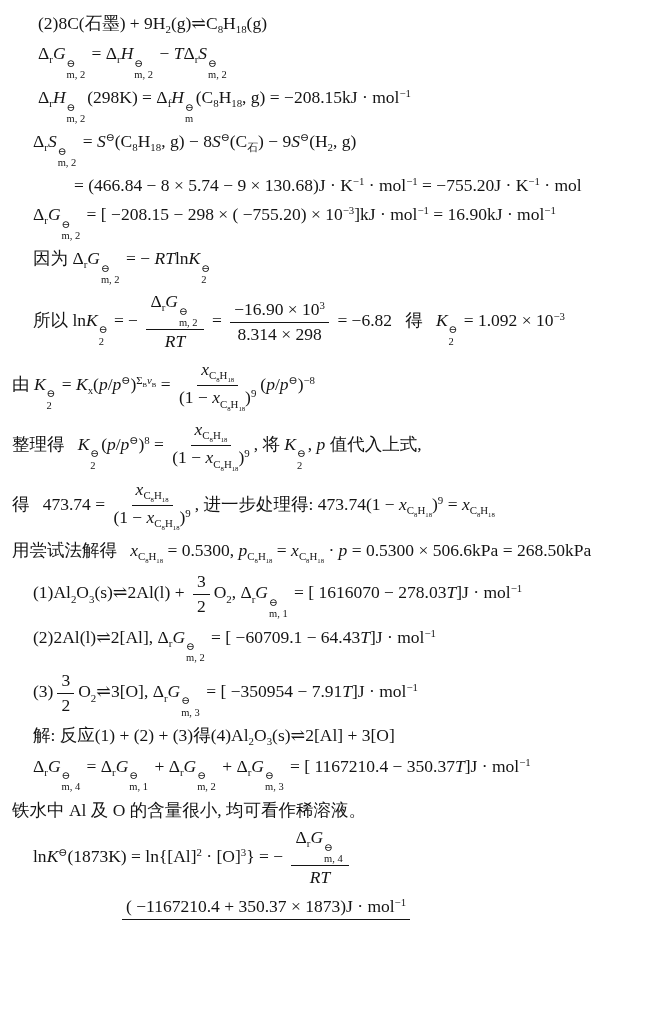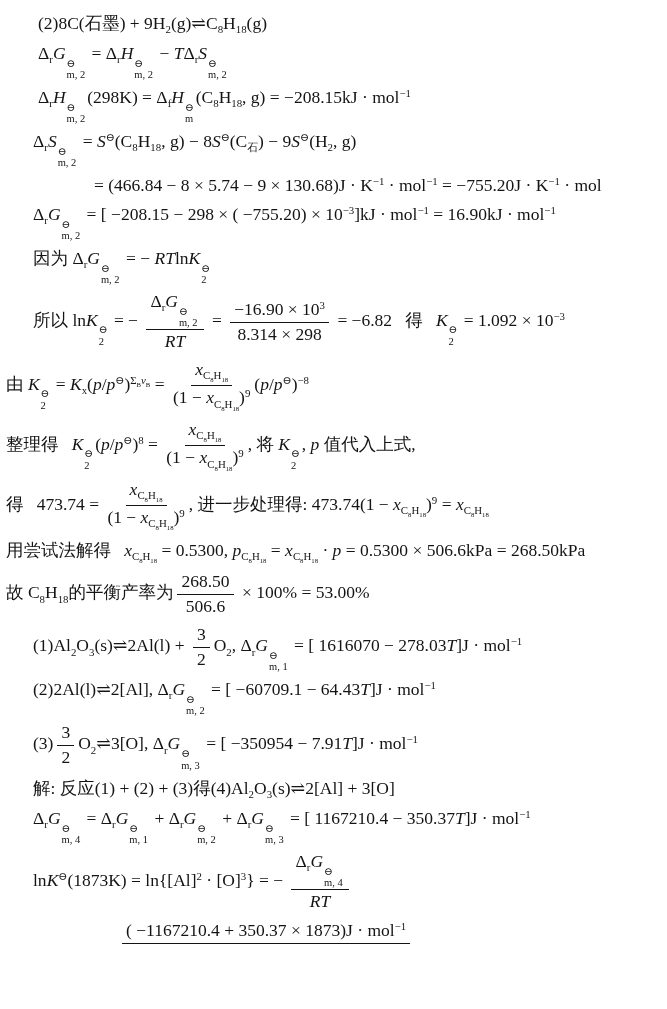--- a/index.html
+++ b/index.html
@@ -7,24 +7,24 @@
     width:667px;height:1009px;overflow:hidden;
     background:#ffffff;color:#141414;
     font-family:"Liberation Serif","DejaVu Serif",serif;
     font-size:17.5px;
   }
   #doc{
     display:flex;flex-direction:column;align-items:flex-start;
     gap:6px;padding-top:12px;box-sizing:border-box;width:667px;
   }
   .line{white-space:pre;line-height:1.3;display:block}
-  .ind0{padding-left:6px}
+  .ind0{padding-left:12px}
   .ind1{padding-left:33px}
   .ind2{padding-left:38px}
-  .ind3{padding-left:94px}
+  .ind3{padding-left:74px}
   .ind4{padding-left:118px}
   .rm{white-space:pre}
   .it{font-style:italic;white-space:pre}
   .sb{font-size:0.62em;vertical-align:-0.4em;white-space:pre}
   .sp{font-size:0.62em;vertical-align:0.55em;white-space:pre}
   .stk{
     display:inline-flex;flex-direction:column;align-items:flex-start;
     font-size:0.60em;line-height:1.08;vertical-align:-0.70em;
     margin:0 2px 0 1px;white-space:pre;
   }
@@ -45,21 +45,21 @@
     <div class="line ind2"><span class="rm">Δ</span><span class="sb">r</span><span class="it">H</span><span class="stk"><span class="up">⊖</span><span class="dn">m, 2</span></span><span class="rm">(298K) = Δ</span><span class="sb">f</span><span class="it">H</span><span class="stk"><span class="up">⊖</span><span class="dn">m</span></span><span class="rm">(C</span><span class="sb">8</span><span class="rm">H</span><span class="sb">18</span><span class="rm">, g) = −208.15kJ · mol</span><span class="sp">−1</span></div>
     <div class="line ind1"><span class="rm">Δ</span><span class="sb">r</span><span class="it">S</span><span class="stk"><span class="up">⊖</span><span class="dn">m, 2</span></span><span class="rm"> = </span><span class="it">S</span><span class="sp">⊖</span><span class="rm">(C</span><span class="sb">8</span><span class="rm">H</span><span class="sb">18</span><span class="rm">, g) − 8</span><span class="it">S</span><span class="sp">⊖</span><span class="rm">(C</span><span class="sb">石</span><span class="rm">) − 9</span><span class="it">S</span><span class="sp">⊖</span><span class="rm">(H</span><span class="sb">2</span><span class="rm">, g)</span></div>
     <div class="line ind3"><span class="rm">= (466.84 − 8 × 5.74 − 9 × 130.68)J · K</span><span class="sp">−1</span><span class="rm"> · mol</span><span class="sp">−1</span><span class="rm"> = −755.20J · K</span><span class="sp">−1</span><span class="rm"> · mol</span></div>
     <div class="line ind1"><span class="rm">Δ</span><span class="sb">r</span><span class="it">G</span><span class="stk"><span class="up">⊖</span><span class="dn">m, 2</span></span><span class="rm"> = [ −208.15 − 298 × ( −755.20) × 10</span><span class="sp">−3</span><span class="rm">]kJ · mol</span><span class="sp">−1</span><span class="rm"> = 16.90kJ · mol</span><span class="sp">−1</span></div>
     <div class="line ind1"><span class="rm">因为 Δ</span><span class="sb">r</span><span class="it">G</span><span class="stk"><span class="up">⊖</span><span class="dn">m, 2</span></span><span class="rm"> = − </span><span class="it">RT</span><span class="rm">ln</span><span class="it">K</span><span class="stk"><span class="up">⊖</span><span class="dn">2</span></span></div>
     <div class="line ind1"><span class="rm">所以 ln</span><span class="it">K</span><span class="stk"><span class="up">⊖</span><span class="dn">2</span></span><span class="rm"> = − </span><span class="frac"><span class="num"><span class="rm">Δ</span><span class="sb">r</span><span class="it">G</span><span class="stk"><span class="up">⊖</span><span class="dn">m, 2</span></span></span><span class="den"><span class="it">RT</span></span></span><span class="rm"> = </span><span class="frac"><span class="num"><span class="rm">−16.90 × 10</span><span class="sp">3</span></span><span class="den"><span class="rm">8.314 × 298</span></span></span><span class="rm"> = −6.82   得   </span><span class="it">K</span><span class="stk"><span class="up">⊖</span><span class="dn">2</span></span><span class="rm"> = 1.092 × 10</span><span class="sp">−3</span></div>
     <div class="line ind0"><span class="rm">由 </span><span class="it">K</span><span class="stk"><span class="up">⊖</span><span class="dn">2</span></span><span class="rm"> = </span><span class="it">K</span><span class="sb">x</span><span class="rm">(</span><span class="it">p</span><span class="rm">/</span><span class="it">p</span><span class="sp">⊖</span><span class="rm">)</span><span class="sp"><span class="rm">Σ</span><span class="sb">B</span><span class="it">ν</span><span class="sb">B</span></span><span class="rm"> = </span><span class="frac"><span class="num"><span class="it">x</span><span class="sb"><span class="rm">C</span><span class="sb">8</span><span class="rm">H</span><span class="sb">18</span></span></span><span class="den"><span class="rm">(1 − </span><span class="it">x</span><span class="sb"><span class="rm">C</span><span class="sb">8</span><span class="rm">H</span><span class="sb">18</span></span><span class="rm">)</span><span class="sp">9</span></span></span><span class="rm">(</span><span class="it">p</span><span class="rm">/</span><span class="it">p</span><span class="sp">⊖</span><span class="rm">)</span><span class="sp">−8</span></div>
     <div class="line ind0"><span class="rm">整理得   </span><span class="it">K</span><span class="stk"><span class="up">⊖</span><span class="dn">2</span></span><span class="rm">(</span><span class="it">p</span><span class="rm">/</span><span class="it">p</span><span class="sp">⊖</span><span class="rm">)</span><span class="sp">8</span><span class="rm"> = </span><span class="frac"><span class="num"><span class="it">x</span><span class="sb"><span class="rm">C</span><span class="sb">8</span><span class="rm">H</span><span class="sb">18</span></span></span><span class="den"><span class="rm">(1 − </span><span class="it">x</span><span class="sb"><span class="rm">C</span><span class="sb">8</span><span class="rm">H</span><span class="sb">18</span></span><span class="rm">)</span><span class="sp">9</span></span></span><span class="rm">, 将 </span><span class="it">K</span><span class="stk"><span class="up">⊖</span><span class="dn">2</span></span><span class="rm">, </span><span class="it">p</span><span class="rm"> 值代入上式,</span></div>
     <div class="line ind0"><span class="rm">得   473.74 = </span><span class="frac"><span class="num"><span class="it">x</span><span class="sb"><span class="rm">C</span><span class="sb">8</span><span class="rm">H</span><span class="sb">18</span></span></span><span class="den"><span class="rm">(1 − </span><span class="it">x</span><span class="sb"><span class="rm">C</span><span class="sb">8</span><span class="rm">H</span><span class="sb">18</span></span><span class="rm">)</span><span class="sp">9</span></span></span><span class="rm">, 进一步处理得: 473.74(1 − </span><span class="it">x</span><span class="sb"><span class="rm">C</span><span class="sb">8</span><span class="rm">H</span><span class="sb">18</span></span><span class="rm">)</span><span class="sp">9</span><span class="rm"> = </span><span class="it">x</span><span class="sb"><span class="rm">C</span><span class="sb">8</span><span class="rm">H</span><span class="sb">18</span></span></div>
     <div class="line ind0"><span class="rm">用尝试法解得   </span><span class="it">x</span><span class="sb"><span class="rm">C</span><span class="sb">8</span><span class="rm">H</span><span class="sb">18</span></span><span class="rm"> = 0.5300, </span><span class="it">p</span><span class="sb"><span class="rm">C</span><span class="sb">8</span><span class="rm">H</span><span class="sb">18</span></span><span class="rm"> = </span><span class="it">x</span><span class="sb"><span class="rm">C</span><span class="sb">8</span><span class="rm">H</span><span class="sb">18</span></span><span class="rm"> · </span><span class="it">p</span><span class="rm"> = 0.5300 × 506.6kPa = 268.50kPa</span></div>
-    <div class="line ind0"><span class="rm">故 C</span><span class="sb">8</span><span class="rm">H</span><span class="sb">18</span><span class="rm">的平衡产率为</span><span class="frac"><span class="num"><span class="rm">268.50</span></span><span class="den"><span class="rm">506.6</span></span></span><span class="rm"> × 100% = 53.00%</span></div>
     <div class="line ind1"><span class="rm">(1)Al</span><span class="sb">2</span><span class="rm">O</span><span class="sb">3</span><span class="rm">(s)⇌2Al(l) + </span><span class="frac"><span class="num"><span class="rm">3</span></span><span class="den"><span class="rm">2</span></span></span><span class="rm">O</span><span class="sb">2</span><span class="rm">, Δ</span><span class="sb">r</span><span class="it">G</span><span class="stk"><span class="up">⊖</span><span class="dn">m, 1</span></span><span class="rm"> = [ 1616070 − 278.03</span><span class="it">T</span><span class="rm">]J · mol</span><span class="sp">−1</span></div>
     <div class="line ind1"><span class="rm">(2)2Al(l)⇌2[Al], Δ</span><span class="sb">r</span><span class="it">G</span><span class="stk"><span class="up">⊖</span><span class="dn">m, 2</span></span><span class="rm"> = [ −60709.1 − 64.43</span><span class="it">T</span><span class="rm">]J · mol</span><span class="sp">−1</span></div>
     <div class="line ind1"><span class="rm">(3)</span><span class="frac"><span class="num"><span class="rm">3</span></span><span class="den"><span class="rm">2</span></span></span><span class="rm">O</span><span class="sb">2</span><span class="rm">⇌3[O], Δ</span><span class="sb">r</span><span class="it">G</span><span class="stk"><span class="up">⊖</span><span class="dn">m, 3</span></span><span class="rm"> = [ −350954 − 7.91</span><span class="it">T</span><span class="rm">]J · mol</span><span class="sp">−1</span></div>
     <div class="line ind1"><span class="rm">解: 反应(1) + (2) + (3)得(4)Al</span><span class="sb">2</span><span class="rm">O</span><span class="sb">3</span><span class="rm">(s)⇌2[Al] + 3[O]</span></div>
     <div class="line ind1"><span class="rm">Δ</span><span class="sb">r</span><span class="it">G</span><span class="stk"><span class="up">⊖</span><span class="dn">m, 4</span></span><span class="rm"> = Δ</span><span class="sb">r</span><span class="it">G</span><span class="stk"><span class="up">⊖</span><span class="dn">m, 1</span></span><span class="rm"> + Δ</span><span class="sb">r</span><span class="it">G</span><span class="stk"><span class="up">⊖</span><span class="dn">m, 2</span></span><span class="rm"> + Δ</span><span class="sb">r</span><span class="it">G</span><span class="stk"><span class="up">⊖</span><span class="dn">m, 3</span></span><span class="rm"> = [ 1167210.4 − 350.37</span><span class="it">T</span><span class="rm">]J · mol</span><span class="sp">−1</span></div>
+    <div class="line ind0"><span class="rm">铁水中 Al 及 O 的含量很小, 均可看作稀溶液。</span></div>
     <div class="line ind1"><span class="rm">ln</span><span class="it">K</span><span class="sp">⊖</span><span class="rm">(1873K) = ln{[Al]</span><span class="sp">2</span><span class="rm"> · [O]</span><span class="sp">3</span><span class="rm">} = − </span><span class="frac"><span class="num"><span class="rm">Δ</span><span class="sb">r</span><span class="it">G</span><span class="stk"><span class="up">⊖</span><span class="dn">m, 4</span></span></span><span class="den"><span class="it">RT</span></span></span></div>
     <div class="line ind4"><span class="frac"><span class="num"><span class="rm">( −1167210.4 + 350.37 × 1873)J · mol</span><span class="sp">−1</span></span></span></div>
   </div>
 
 </body></html>

